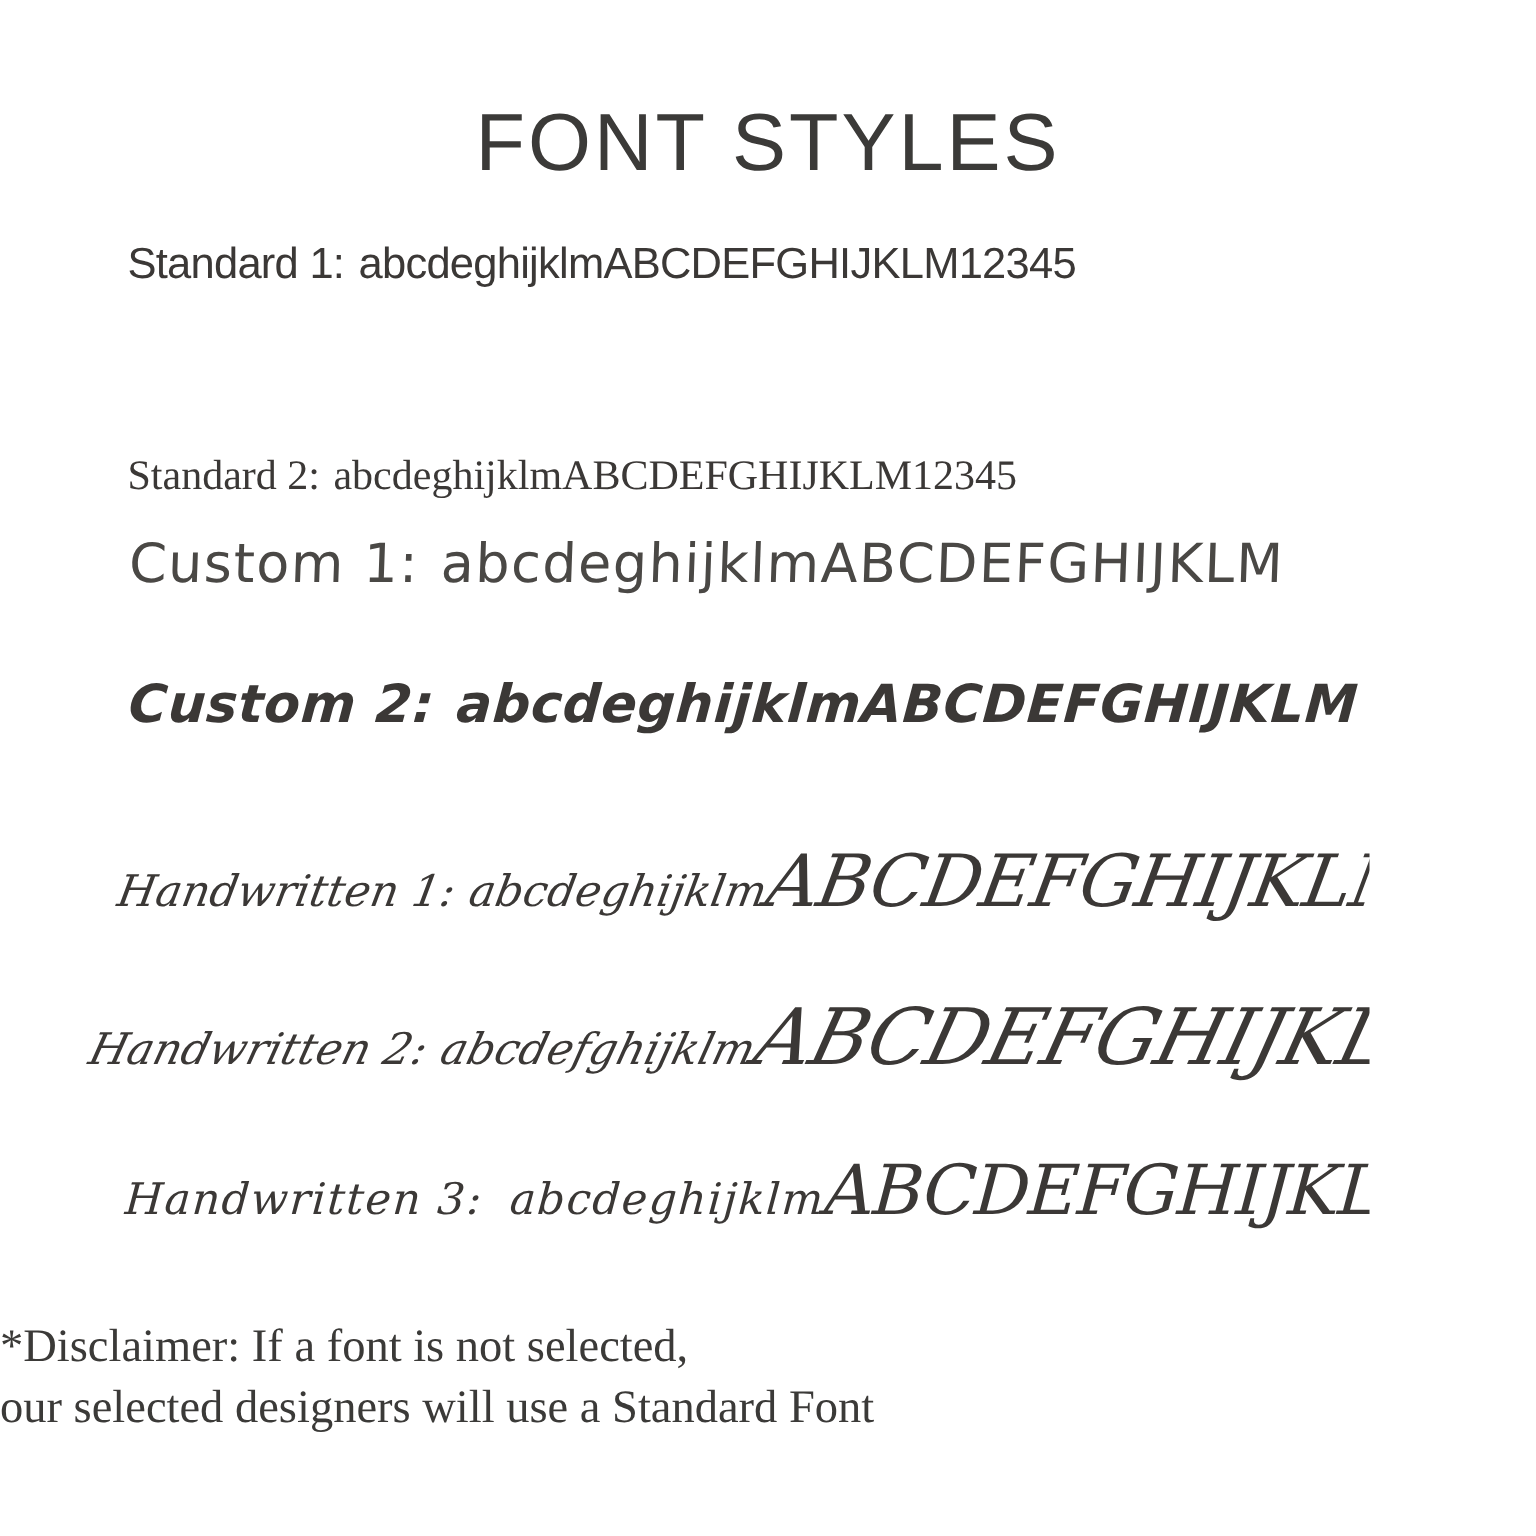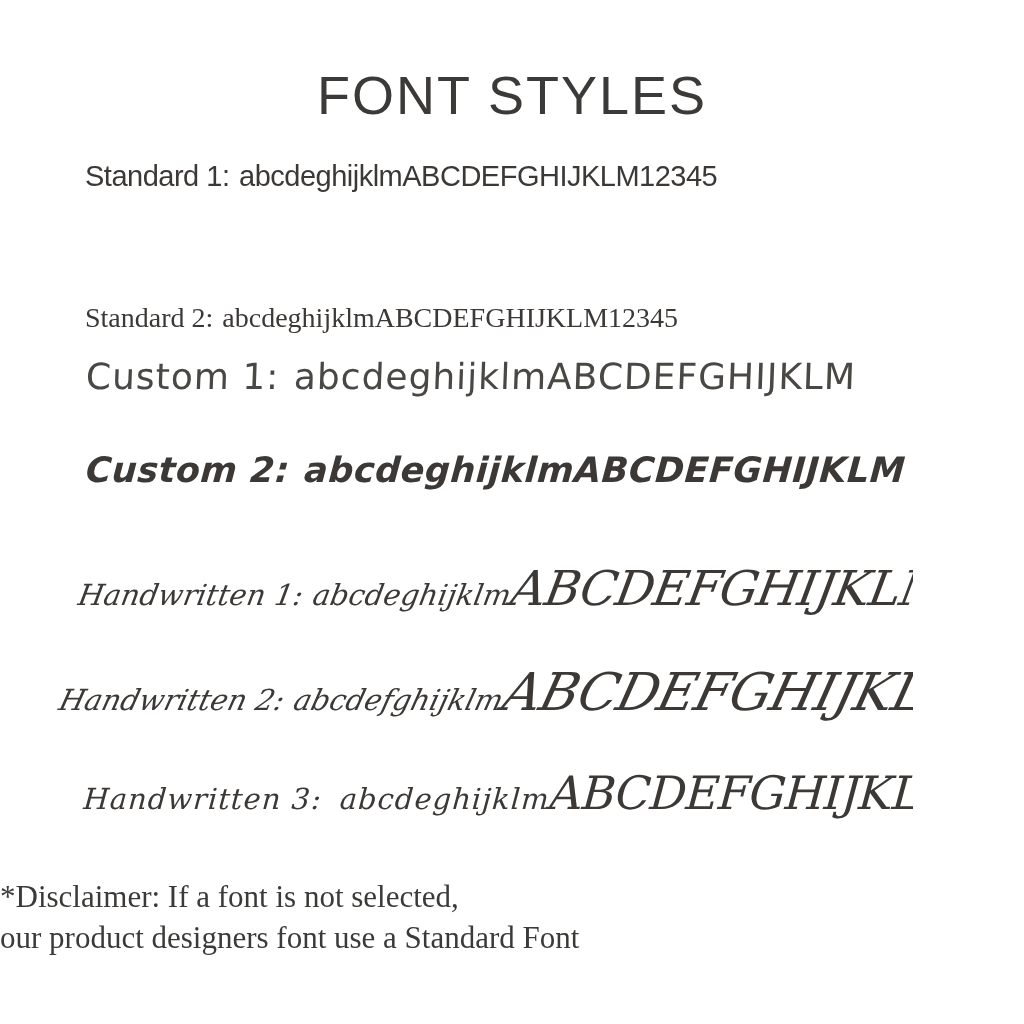--- a/index.html
+++ b/index.html
@@ -151,16 +151,16 @@
   <div class="row hw hw2">
     <span class="label">Handwritten 2:</span><span class="lower">abcdefghijklm</span><span class="upper">ABCDEFGHIJKLM</span>
   </div>
 
   <div class="row hw hw3">
     <span class="label">Handwritten 3:</span><span class="lower">abcdeghijklm</span><span class="upper">ABCDEFGHIJKLM</span>
   </div>
 
   <div class="disclaimer">
     <div>*Disclaimer: If a font is not selected,</div>
-    <div>our product designers font use a Standard Font</div>
+    <div>our selected designers will use a Standard Font</div>
   </div>
 
 </div>
 
 </body></html>

